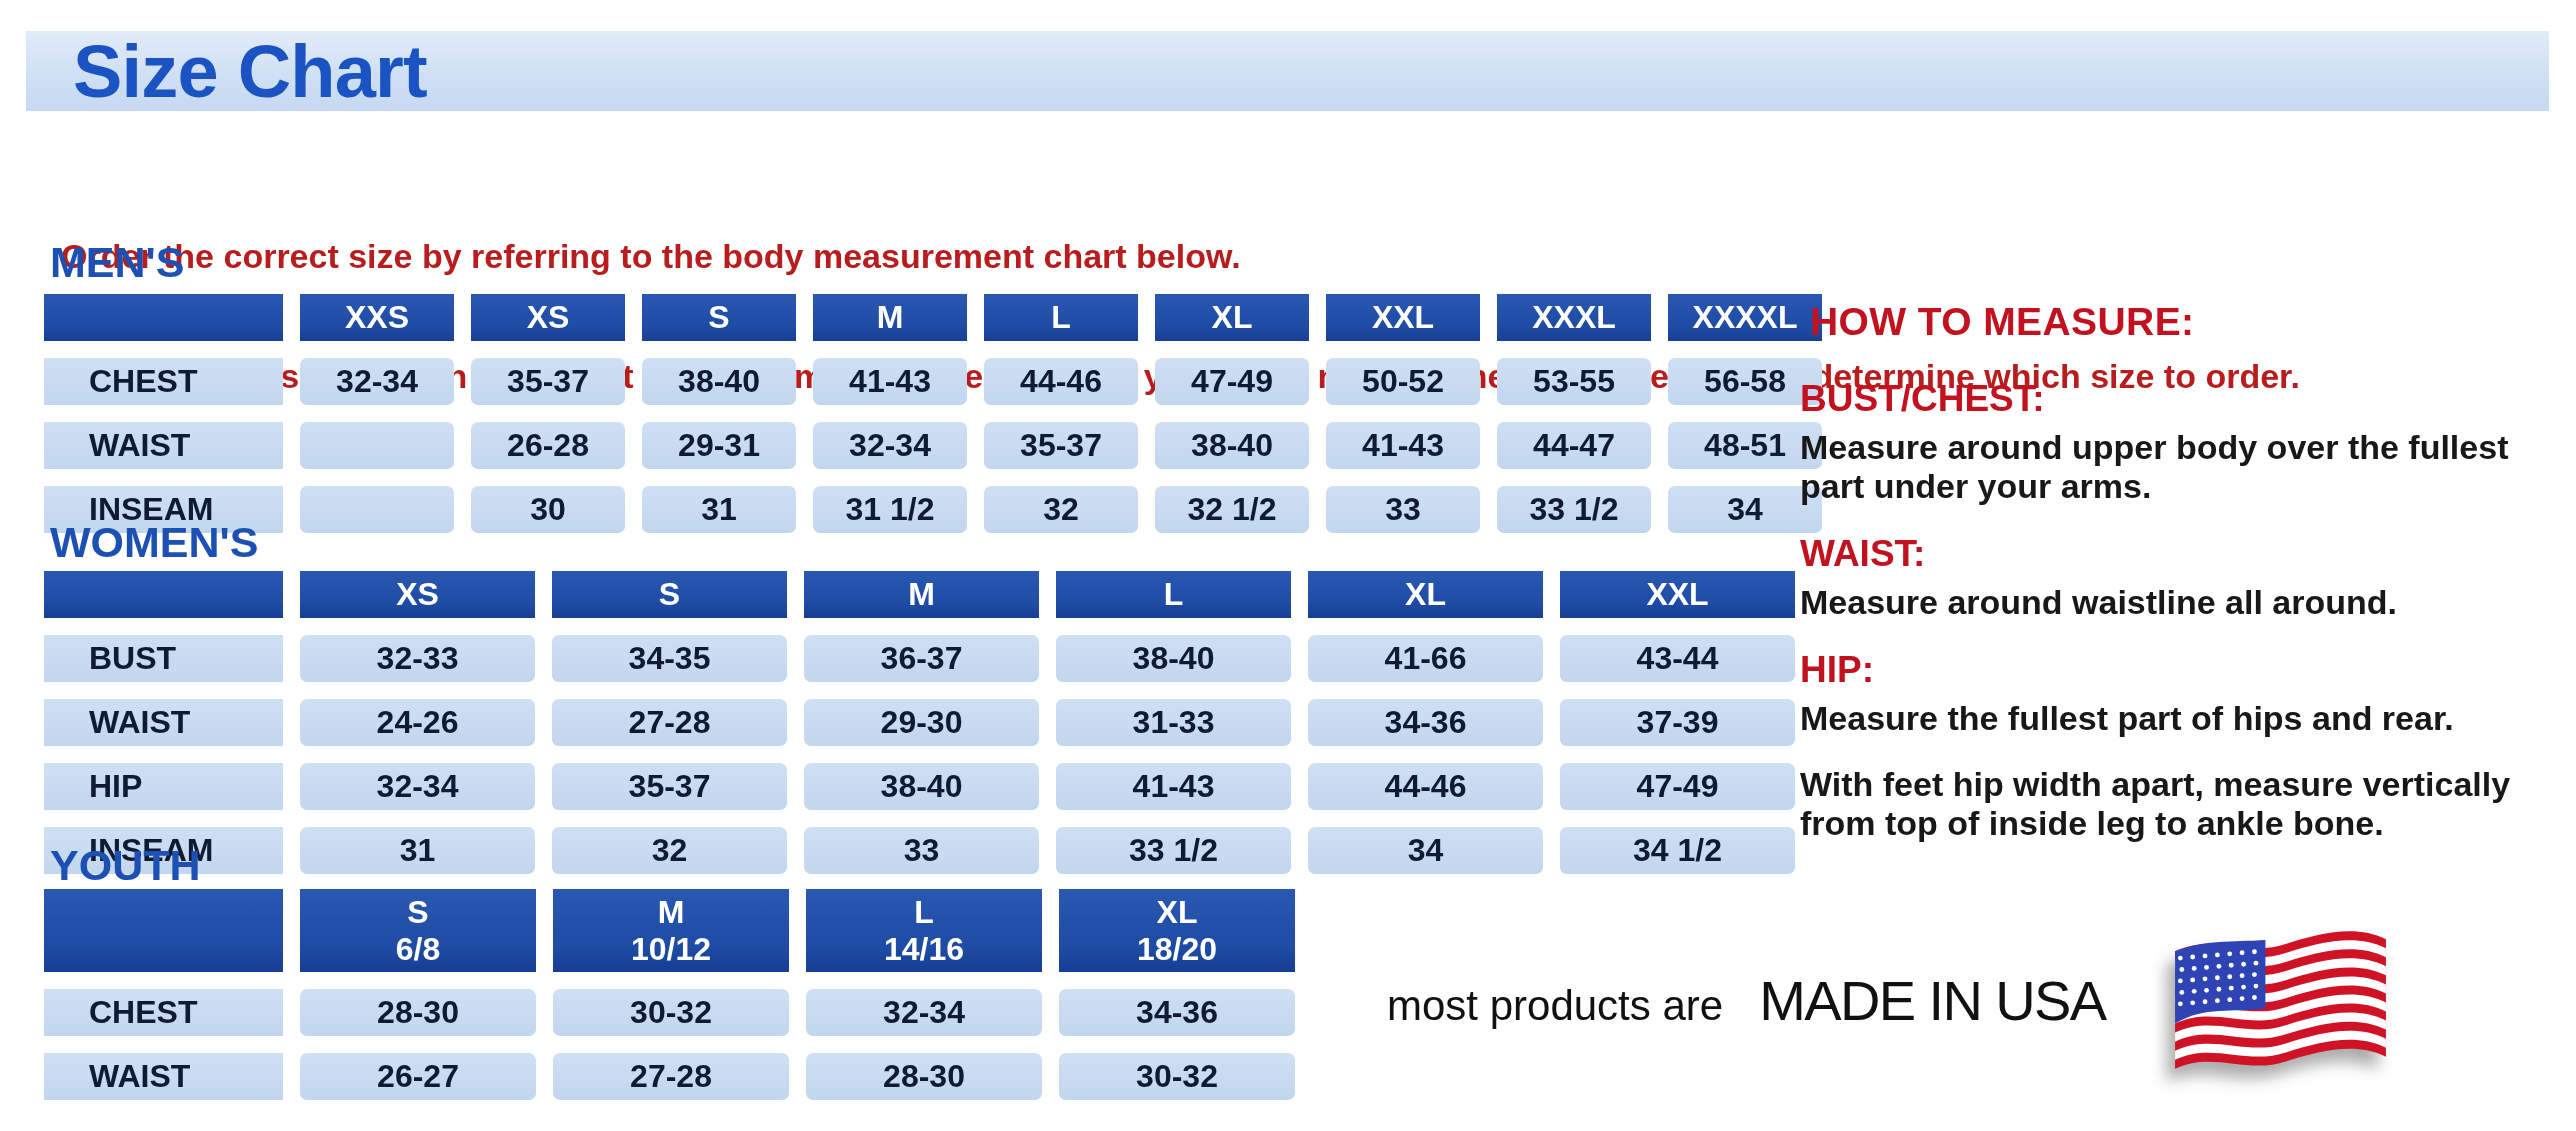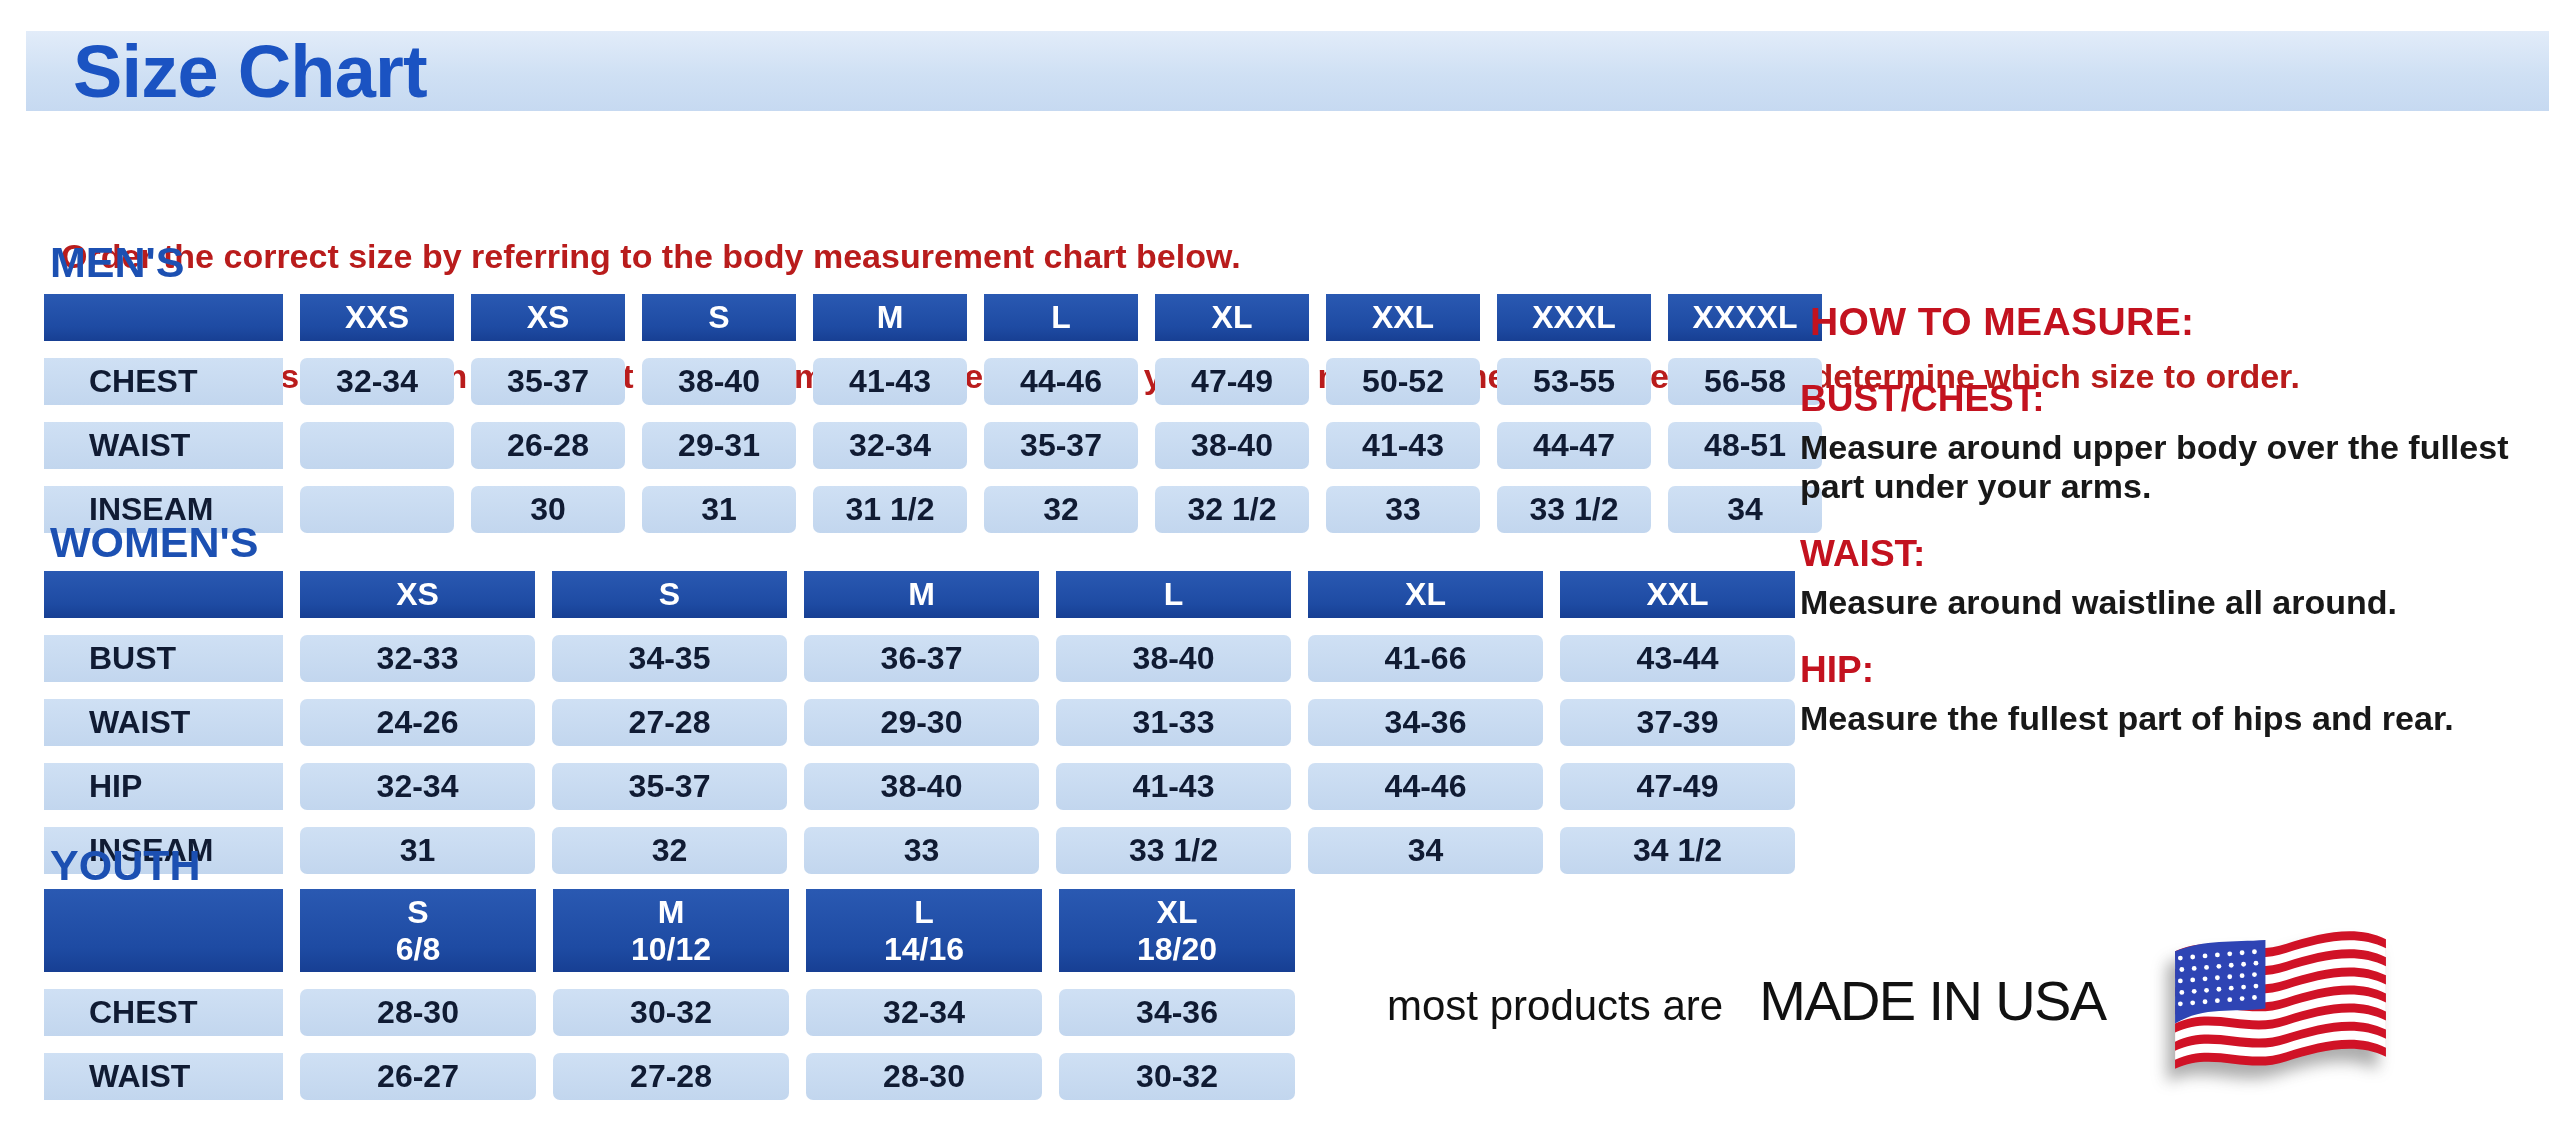--- a/index.html
+++ b/index.html
@@ -203,20 +203,21 @@
 
   <h3 class="m-heading">BUST/CHEST:</h3>
   <p class="m-text">Measure around upper body over the fullest part under your arms.</p>
 
   <h3 class="m-heading">WAIST:</h3>
   <p class="m-text">Measure around waistline all around.</p>
 
   <h3 class="m-heading">HIP:</h3>
   <p class="m-text">Measure the fullest part of hips and rear.</p>
 
+  <p class="m-text">With feet hip width apart, measure vertically from top of inside leg to ankle bone.</p>
 </div>
 
 <div class="made-in">
   <span class="pre">most products are</span>
   <span class="big">MADE IN USA</span>
 </div>
 <div class="flag-wrap">
     <svg viewBox="0 0 160 112">
       <path d="M10,20 C35,8 58,24 84,15 C106,8 130,2 150,12 L150,90 C130,80 106,86 84,93 C58,102 35,86 10,98 Z" fill="#d01226"></path>
       <path d="M10,26 C35,14 58,30 84,21 C106,14 130,8 150,18 L150,24 C130,14 106,20 84,27 C58,36 35,20 10,32 Z" fill="#ffffff"></path>

